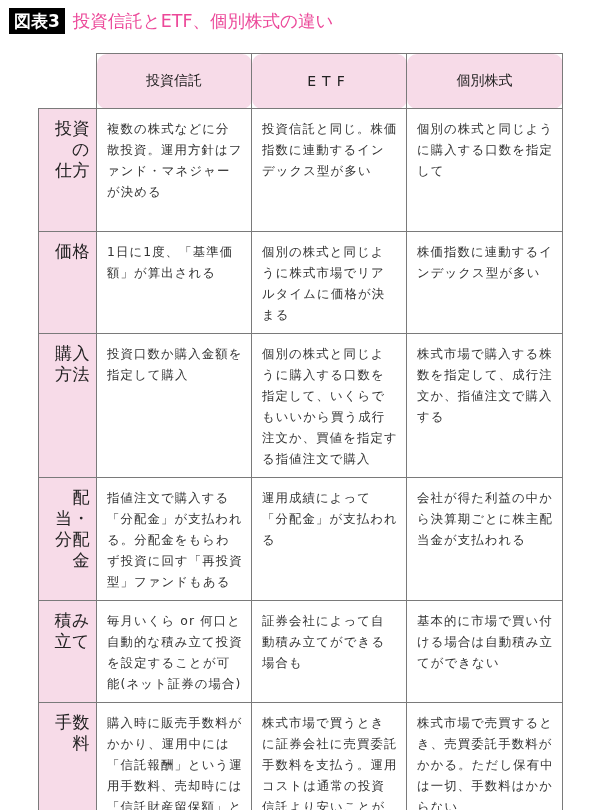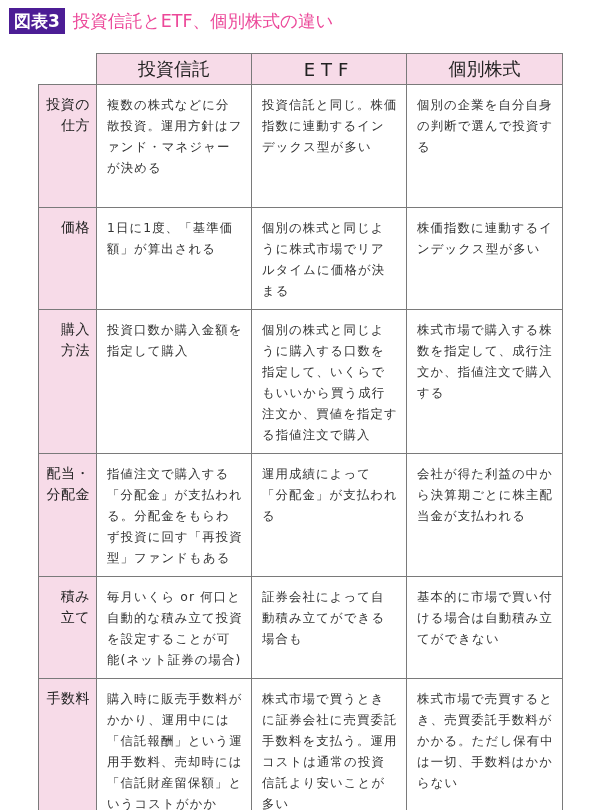--- a/index.html
+++ b/index.html
@@ -2,42 +2,42 @@
 <html><head>
 <meta charset="utf-8">
 <style>
   html, body { margin: 0; padding: 0; background: #ffffff; }
   body {
     width: 600px; height: 810px; position: relative; overflow: hidden;
     font-family: "DejaVu Sans", "Liberation Sans", sans-serif; color: #2a2a2a;
   }
   .title-row { position: absolute; left: 9px; top: 7px; height: 28px; display: flex; align-items: center; }
   .badge {
-    background: #4c1d95; color: #ffffff; font-weight: bold; font-size: 17px;
+    background: #000000; color: #ffffff; font-weight: bold; font-size: 17px;
     height: 26px; line-height: 26px; padding: 0 5px; letter-spacing: 0px;
   }
   .title { font-size: 17.5px; margin-left: 8px; color: #ec4899; letter-spacing: 0px; }
 
   table {
     position: absolute; left: 38px; top: 53px; width: 524px;
     border-collapse: collapse; table-layout: fixed; font-size: 12.4px;
   }
   col.c0 { width: 58px; }
   col.c1 { width: 155px; }
   col.c2 { width: 155px; }
   col.c3 { width: 156px; }
   td, th { border: 1.5px solid #7a7a7a; vertical-align: top; }
   th {
-    background: #f7dbe8; font-weight: normal; height: 30px; padding: 0;
-    text-align: center; vertical-align: middle; font-size: 18px; color: #222;
+    background: #f7dbe8; font-weight: normal; height: 30px; padding: 12px;
+    text-align: center; vertical-align: middle; font-size: 14px; color: #222; border-radius: 10px;
   }
   th.blank { background: #ffffff; border-top: none; border-left: none; }
   td.label {
     background: #f7dbe8; text-align: right; padding: 9px 6px 0 2px;
-    line-height: 21px; font-size: 14px; color: #222; letter-spacing: 0.5px;
+    line-height: 21px; font-size: 17px; color: #222; letter-spacing: 0.5px;
   }
   td.cell {
     background: #ffffff; padding: 9px 8px 8px 10px; line-height: 21px;
     letter-spacing: 1.1px; color: #333; word-break: break-all;
   }
   .etf-head { letter-spacing: 6px; }
   .label-line { display: block; }
 </style>
 </head>
 <body>
@@ -63,21 +63,21 @@
     </tr>
   </thead>
   <tbody>
     <tr style="height:123px">
       <td class="label">
         <span class="label-line">投資の</span>
         <span class="label-line">仕方</span>
       </td>
       <td class="cell">複数の株式などに分散投資。運用方針はファンド・マネジャーが決める</td>
       <td class="cell">投資信託と同じ。株価指数に連動するインデックス型が多い</td>
-      <td class="cell">個別の企業を自分自身の判断で選んで投資する</td>
+      <td class="cell">個別の株式と同じように購入する口数を指定して</td>
     </tr>
     <tr style="height:71px">
       <td class="label">
         <span class="label-line">価格</span>
       </td>
       <td class="cell">1日に1度、「基準価額」が算出される</td>
       <td class="cell">個別の株式と同じように株式市場でリアルタイムに価格が決まる</td>
       <td class="cell">株価指数に連動するインデックス型が多い</td>
     </tr>
     <tr style="height:129px">

